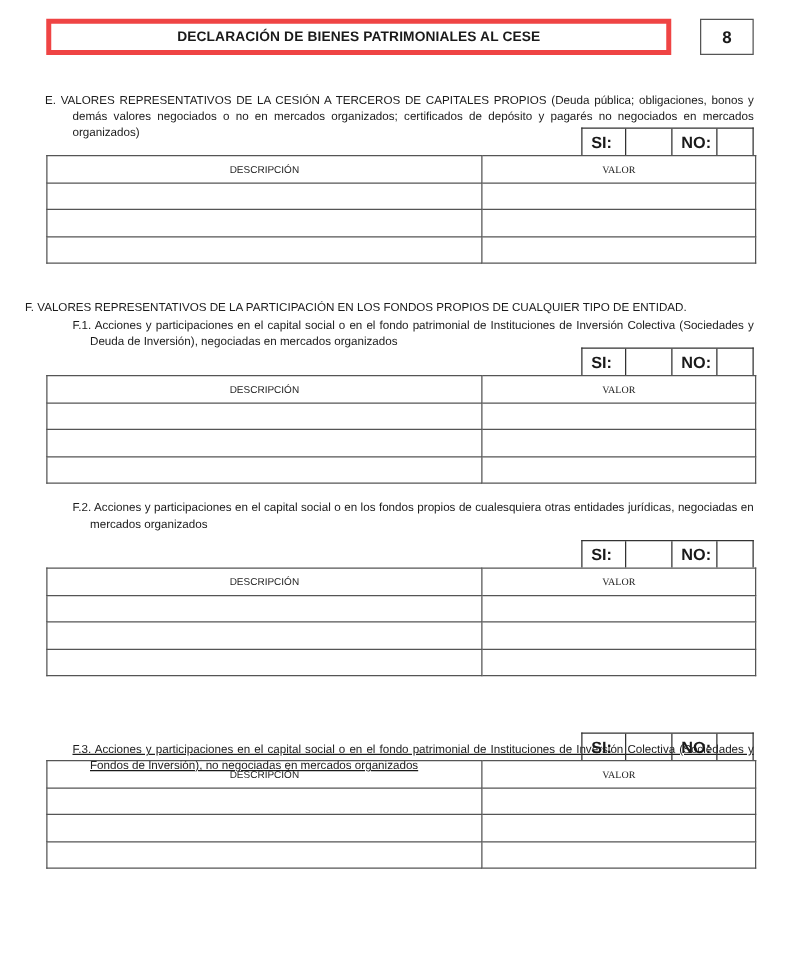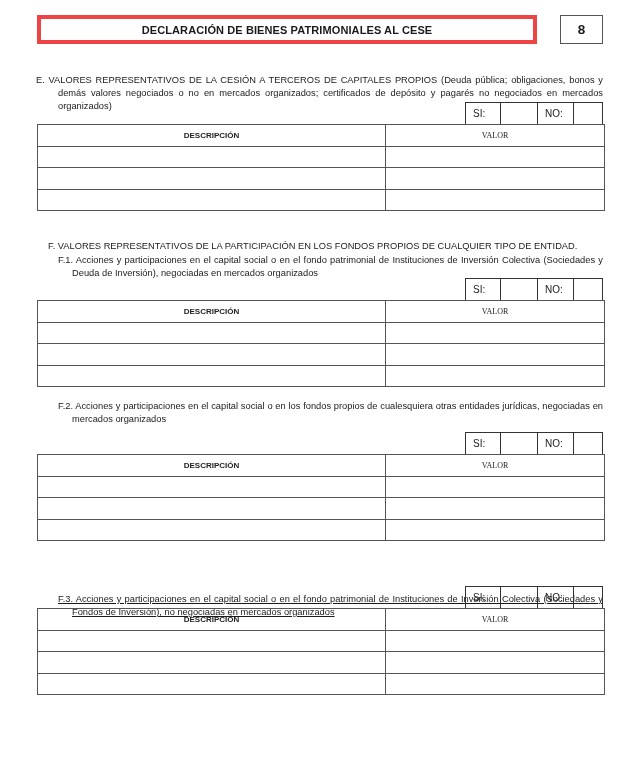--- a/index.html
+++ b/index.html
@@ -7,27 +7,27 @@
          font-family: "Liberation Sans", sans-serif; color: #1a1a1a; }
   .abs { position: absolute; box-sizing: border-box; }
   .title-box { left: 37px; top: 15px; width: 500px; height: 29px; border: 4px solid #ef4444;
                display: flex; align-items: center; justify-content: center;
                font-weight: bold; font-size: 11px; letter-spacing: 0.1px; }
   .page-box { left: 560px; top: 15px; width: 43px; height: 29px; border: 1px solid #555;
               display: flex; align-items: center; justify-content: center;
               font-weight: bold; font-size: 13.5px; }
   .para { font-size: 9.3px; line-height: 13px; text-align: justify; margin-top: 12px; }
   .yn { display: flex; border: 1px solid #333; border-bottom: none; height: 22px; }
-  .yn div { box-sizing: border-box; border-right: 1px solid #333; font-size: 10px;
-            display: flex; align-items: center; padding-left: 7px; }
+  .yn div { box-sizing: border-box; border-right: 1px solid #333; font-size: 13px;
+            display: flex; align-items: center; padding-left: 7px; font-weight: bold; }
   .yn div:last-child { border-right: none; }
   .tbl { border-collapse: collapse; table-layout: fixed; }
   .tbl td { border: 1px solid #555; height: 20.5px; padding: 0; font-size: 8px;
             text-align: center; vertical-align: middle; }
-  .tbl td.c1 { width: 347px; font-weight: bold; }
+  .tbl td.c1 { width: 347px; }
   .tbl td.c2 { width: 218px; font-family: Liberation Serif, serif; }
   .tbl tr.hdr td { font-size: 8px; color: #222; }
 </style>
 </head>
 <body>
 
 <div class="abs title-box">
   <span>DECLARACIÓN DE BIENES PATRIMONIALES AL CESE</span>
 </div>
 <div class="abs page-box">
@@ -55,21 +55,21 @@
     <td class="c1"></td>
     <td class="c2"></td>
   </tr>
   <tr>
     <td class="c1"></td>
     <td class="c2"></td>
   </tr>
 </tbody>
   </table>
 
-<div class="abs para" style="left:48px; top:228px; width:580px; white-space:nowrap;">F. VALORES REPRESENTATIVOS DE LA PARTICIPACIÓN EN LOS FONDOS PROPIOS DE CUALQUIER TIPO DE ENTIDAD.</div>
+<div class="abs para" style="left:20px; top:228px; width:580px; white-space:nowrap;">F. VALORES REPRESENTATIVOS DE LA PARTICIPACIÓN EN LOS FONDOS PROPIOS DE CUALQUIER TIPO DE ENTIDAD.</div>
 
 <div class="abs para" style="left:58px; top:242px; width:545px; padding-left:14px; text-indent:-14px;">F.1. Acciones y participaciones en el capital social o en el fondo patrimonial de Instituciones de Inversión Colectiva (Sociedades y Deuda de Inversión), negociadas en mercados organizados</div>
 <div class="abs yn" style="left:465px; top:278px; width:138px;">
   <div style="width:35px">SI:</div>
   <div style="width:37px"></div>
   <div style="width:36px">NO:</div>
   <div style="width:28px"></div>
 </div>
 <table class="abs tbl" style="left:37px; top:300px; width:566px;">
   <tbody>

